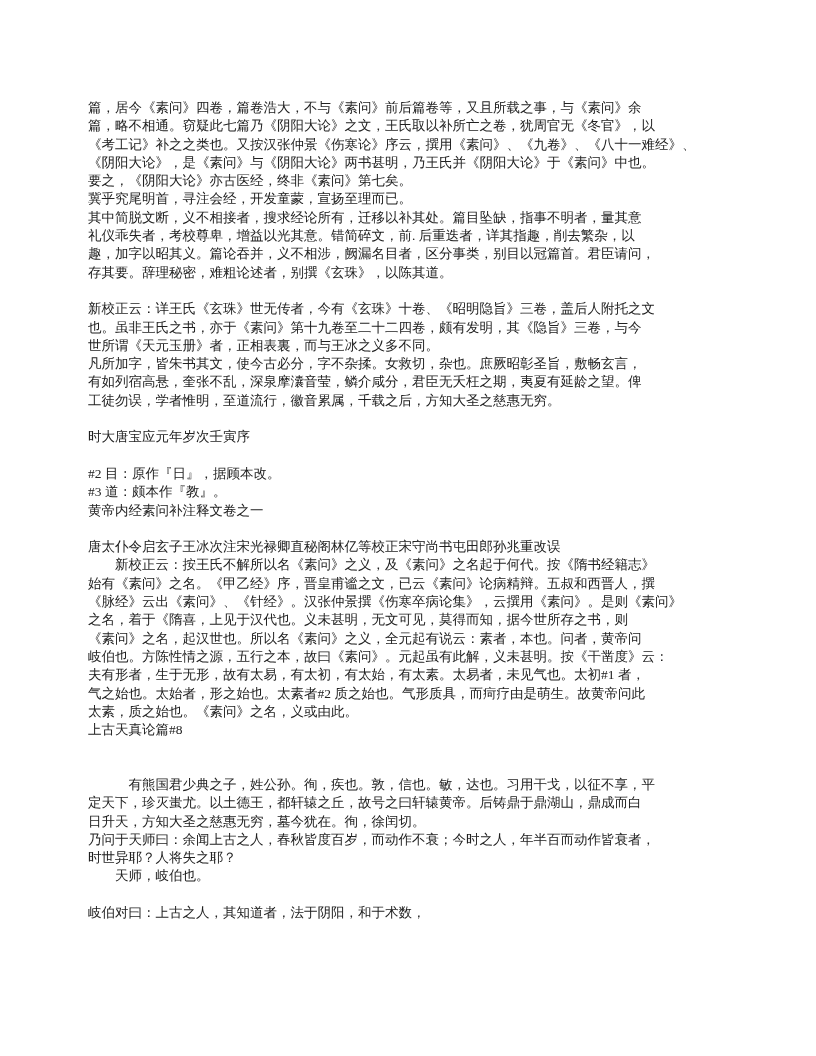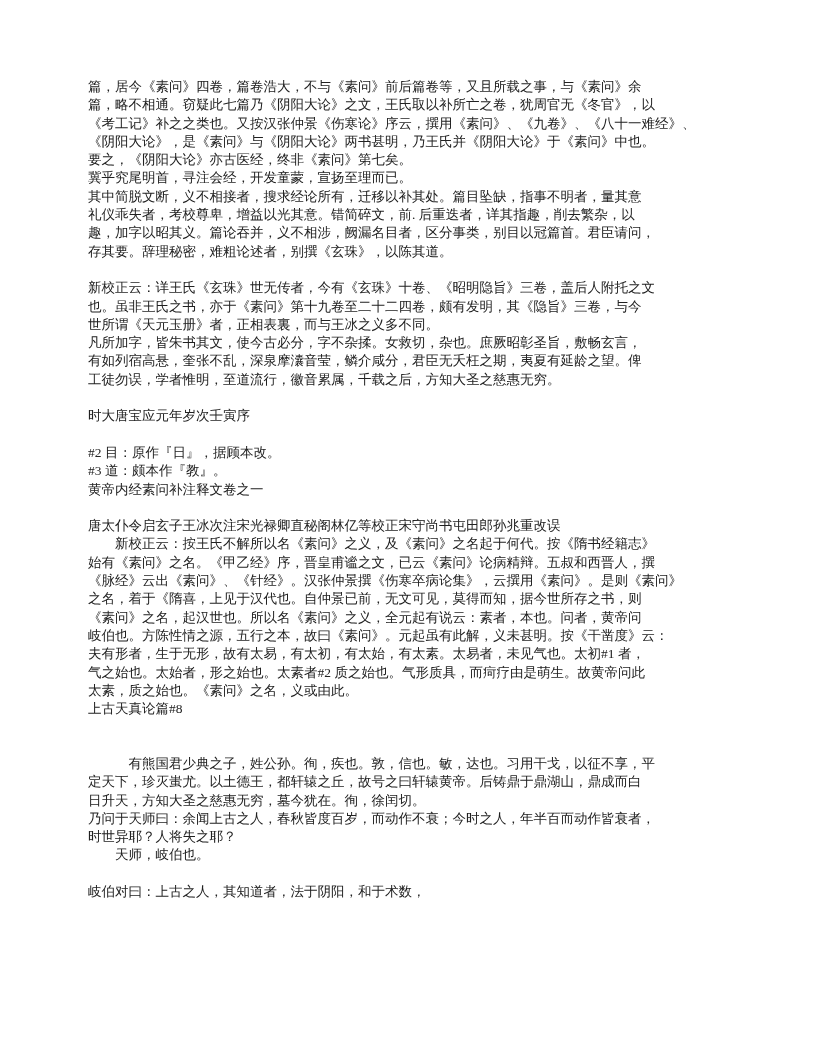--- a/index.html
+++ b/index.html
@@ -10,21 +10,21 @@
   .page {
     position: relative;
     width: 816px;
     height: 1056px;
     background: #ffffff;
     overflow: hidden;
   }
   .text-block {
     position: absolute;
     left: 88px;
-    top: 78px;
+    top: 99px;
     width: 652px;
     font-family: "Liberation Serif", "DejaVu Serif", serif;
     font-size: 13.5px;
     line-height: 18.3px;
     color: #212121;
   }
   .line {
     white-space: pre-wrap;
     min-height: 18.3px;
   }
@@ -55,21 +55,21 @@
       <div class="line">时大唐宝应元年岁次壬寅序</div>
       <div class="line"></div>
       <div class="line">#2 目：原作『日』，据顾本改。</div>
       <div class="line">#3 道：颇本作『教』。</div>
       <div class="line">黄帝内经素问补注释文卷之一</div>
       <div class="line"></div>
       <div class="line">唐太仆令启玄子王冰次注宋光禄卿直秘阁林亿等校正宋守尚书屯田郎孙兆重改误</div>
       <div class="line">　　新校正云：按王氏不解所以名《素问》之义，及《素问》之名起于何代。按《隋书经籍志》</div>
       <div class="line">始有《素问》之名。《甲乙经》序，晋皇甫谧之文，已云《素问》论病精辩。五叔和西晋人，撰</div>
       <div class="line">《脉经》云出《素问》、《针经》。汉张仲景撰《伤寒卒病论集》，云撰用《素问》。是则《素问》</div>
-      <div class="line">之名，着于《隋喜，上见于汉代也。自仲景已前，无文可见，莫得而知，据今世所存之书，则</div>
+      <div class="line">之名，着于《隋喜，上见于汉代也。义未甚明，无文可见，莫得而知，据今世所存之书，则</div>
       <div class="line">《素问》之名，起汉世也。所以名《素问》之义，全元起有说云：素者，本也。问者，黄帝问</div>
       <div class="line">岐伯也。方陈性情之源，五行之本，故曰《素问》。元起虽有此解，义未甚明。按《干凿度》云：</div>
       <div class="line">夫有形者，生于无形，故有太易，有太初，有太始，有太素。太易者，未见气也。太初#1 者，</div>
       <div class="line">气之始也。太始者，形之始也。太素者#2 质之始也。气形质具，而疴疗由是萌生。故黄帝问此</div>
       <div class="line">太素，质之始也。《素问》之名，义或由此。</div>
       <div class="line">上古天真论篇#8</div>
       <div class="line"></div>
       <div class="line"></div>
       <div class="line">　　　有熊国君少典之子，姓公孙。徇，疾也。敦，信也。敏，达也。习用干戈，以征不享，平</div>
       <div class="line">定天下，珍灭蚩尤。以土德王，都轩辕之丘，故号之曰轩辕黄帝。后铸鼎于鼎湖山，鼎成而白</div>

